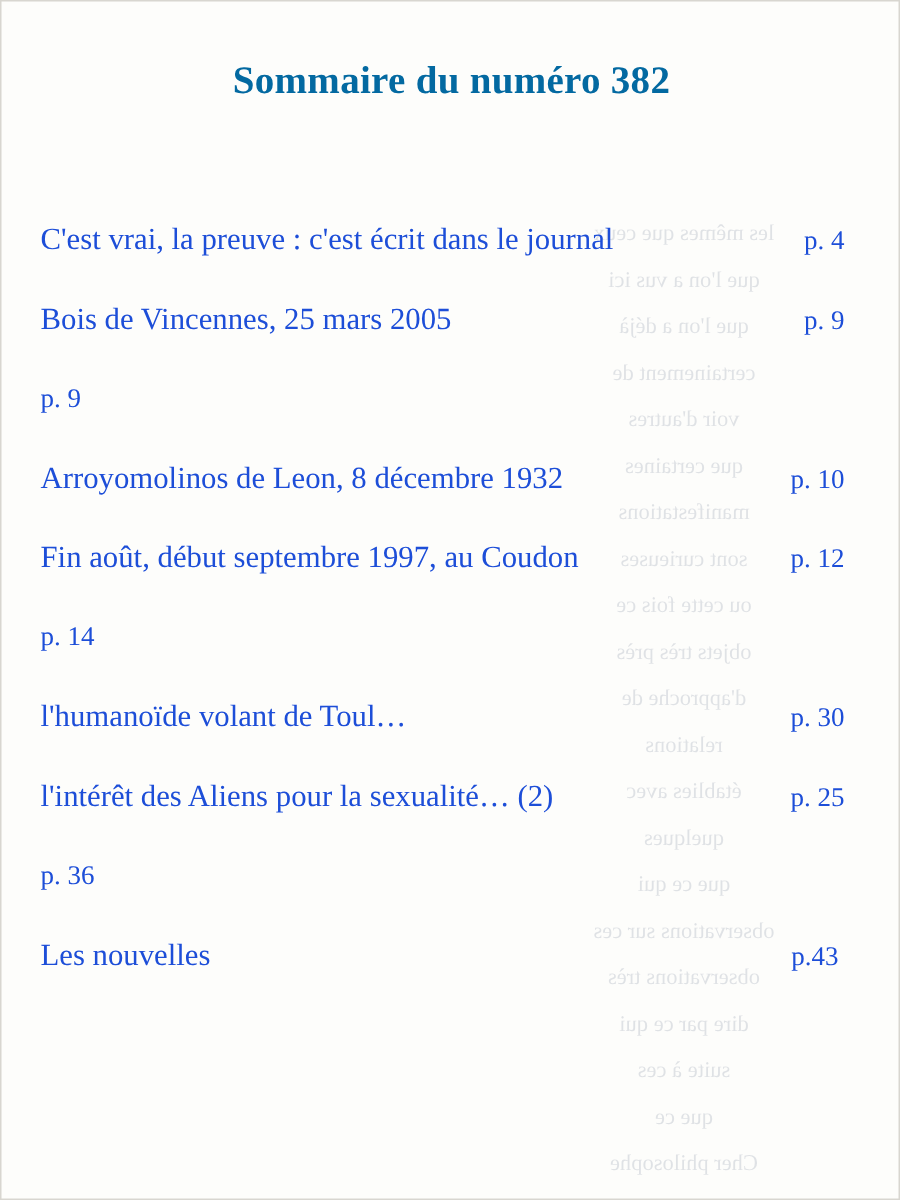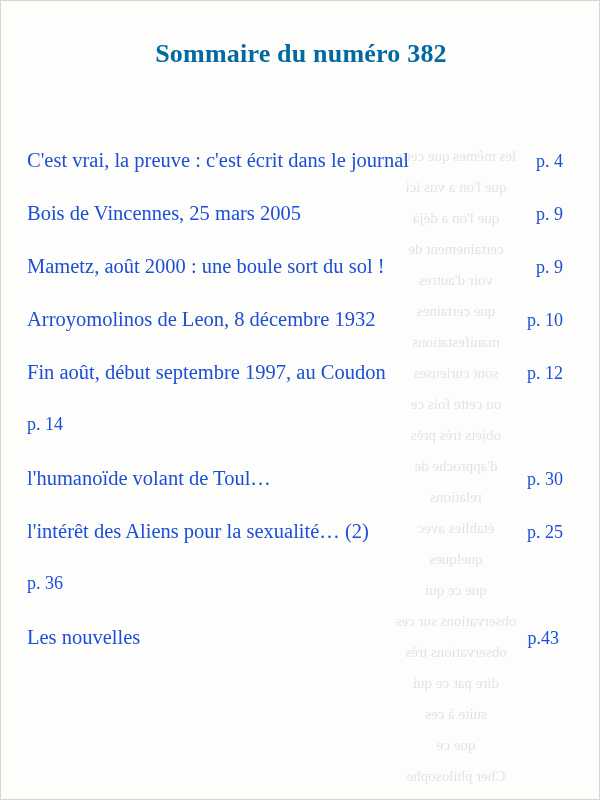--- a/index.html
+++ b/index.html
@@ -114,21 +114,20 @@
       <span class="label">C'est vrai, la preuve : c'est écrit dans le journal</span>
       <span class="page">p. 4</span>
     </div>
 
     <div class="entry">
       <span class="label">Bois de Vincennes, 25 mars 2005</span>
       <span class="page">p. 9</span>
     </div>
 
     <div class="entry">
-      <span class="label">Mametz, août 2000 : une boule sort du sol !</span>
       <span class="page">p. 9</span>
     </div>
 
     <div class="entry">
       <span class="label">Arroyomolinos de Leon, 8 décembre 1932</span>
       <span class="page">p. 10</span>
     </div>
 
     <div class="entry">
       <span class="label">Fin août, début septembre 1997, au Coudon</span>

